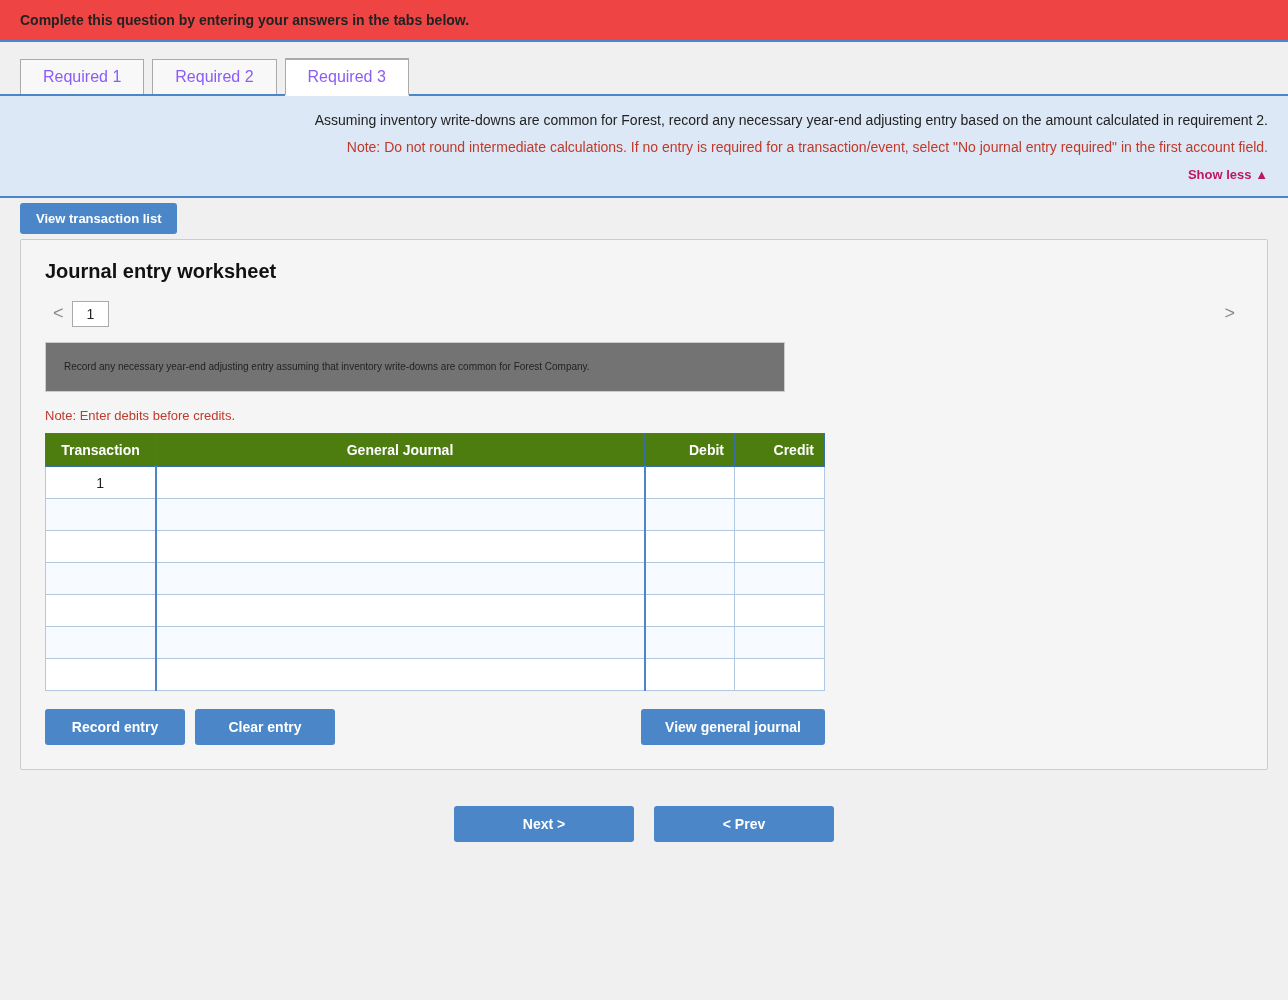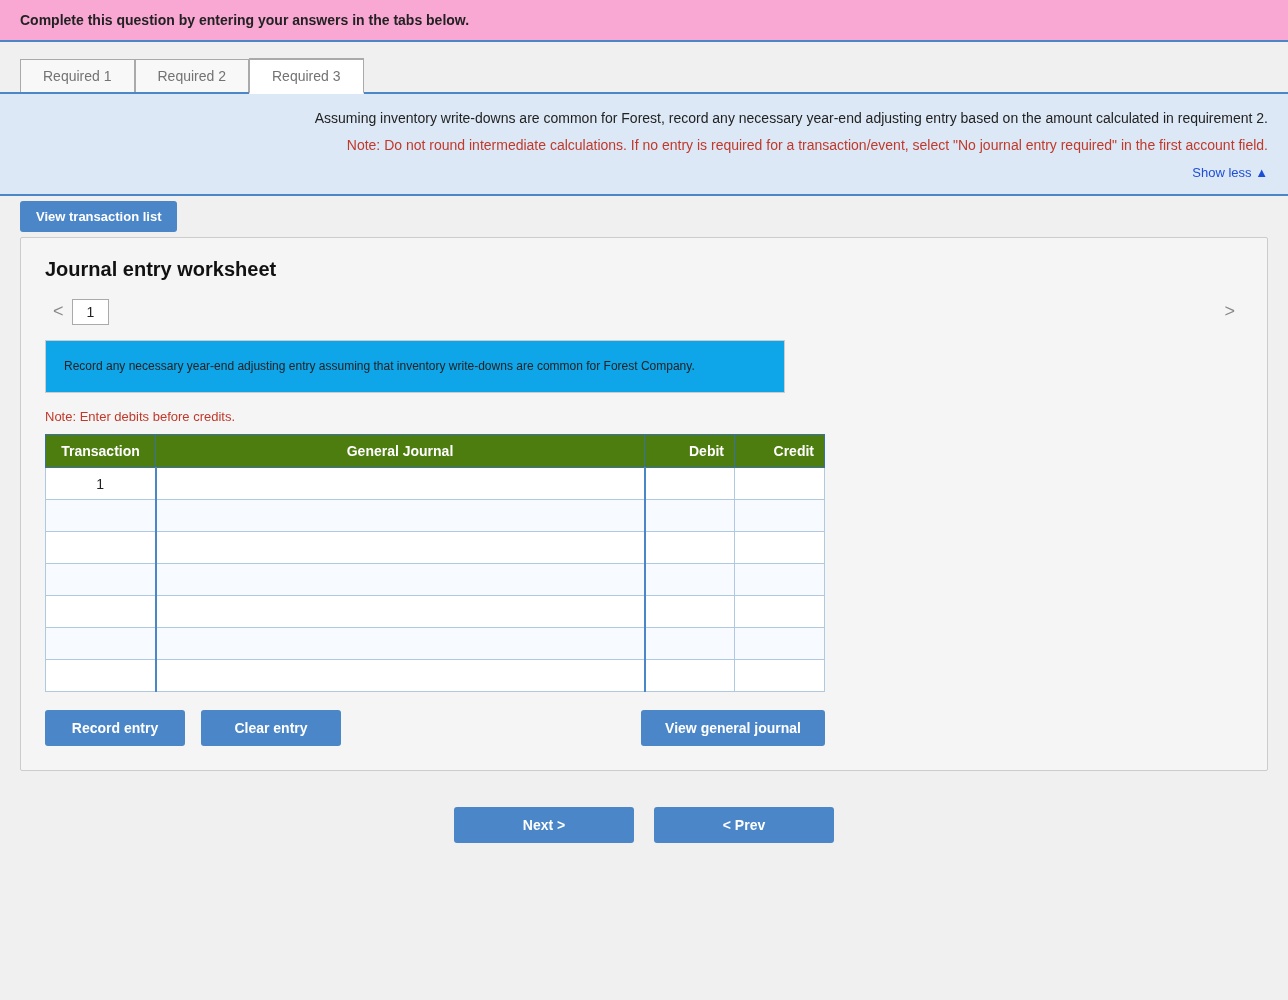--- a/index.html
+++ b/index.html
@@ -12,21 +12,21 @@
 
     .page-wrapper {
       max-width: 1288px;
       margin: 0 auto;
       background: #f0f0f0;
       padding: 0;
     }
 
     
     .instruction-bar {
-      background: #f9a8d4;
+      background: #ef4444;
       border-bottom: 2px solid #4a86c8;
       padding: 12px 20px;
     }
     .instruction-bar p {
       font-weight: bold;
       font-size: 14px;
     }
 
     
     .tabs-container {
@@ -34,23 +34,23 @@
       padding: 14px 20px 0 20px;
       display: flex;
       align-items: flex-end;
       border-bottom: 2px solid #4a86c8;
     }
     .tab {
       padding: 8px 22px;
       border: 1px solid #aaa;
       background: #f8f8f8;
       cursor: pointer;
-      font-size: 14px;
-      color: #737373;
-      margin-right: 0;
+      font-size: 16px;
+      color: #8b5cf6;
+      margin-right: 8px;
       border-bottom: none;
     }
     .tab.active {
       background: #fff;
       border-bottom: 2px solid #fff;
       font-weight: normal;
       position: relative;
       bottom: -2px;
       z-index: 2;
       border-top: 2px solid #aaa;
@@ -72,22 +72,22 @@
       color: #c0392b;
       margin-top: 6px;
       font-size: 14px;
       line-height: 1.5;
     }
     .show-less-link {
       text-align: right;
       margin-top: 8px;
     }
     .show-less-link a {
-      color: #1d4ed8;
-      font-weight: normal;
+      color: #be185d;
+      font-weight: bold;
       font-size: 13px;
       text-decoration: none;
       cursor: pointer;
     }
 
     
     .view-transaction-btn-area {
       padding: 5px 20px;
     }
     .btn-blue {
@@ -136,25 +136,25 @@
       font-size: 14px;
       min-width: 36px;
       text-align: center;
     }
     .pagination .chevron-right {
       margin-left: auto;
     }
 
     
     .entry-description {
-      background: #0ea5e9;
+      background: #737373;
       border: 1px solid #ccc;
       padding: 16px 18px;
       margin-bottom: 16px;
-      font-size: 12px;
+      font-size: 10px;
       line-height: 1.6;
       max-width: 740px;
     }
 
     .note-red-small {
       color: #c0392b;
       font-size: 13px;
       margin-bottom: 10px;
     }
 
@@ -214,21 +214,21 @@
       border: none;
       outline: none;
       padding: 4px 6px;
       font-size: 13px;
       background: transparent;
     }
 
     
     .action-buttons {
       display: flex;
-      gap: 16px;
+      gap: 10px;
       margin-top: 18px;
       max-width: 780px;
     }
     .btn-action {
       background: #4a86c8;
       color: #fff;
       border: none;
       padding: 10px 24px;
       font-size: 14px;
       font-weight: bold;

